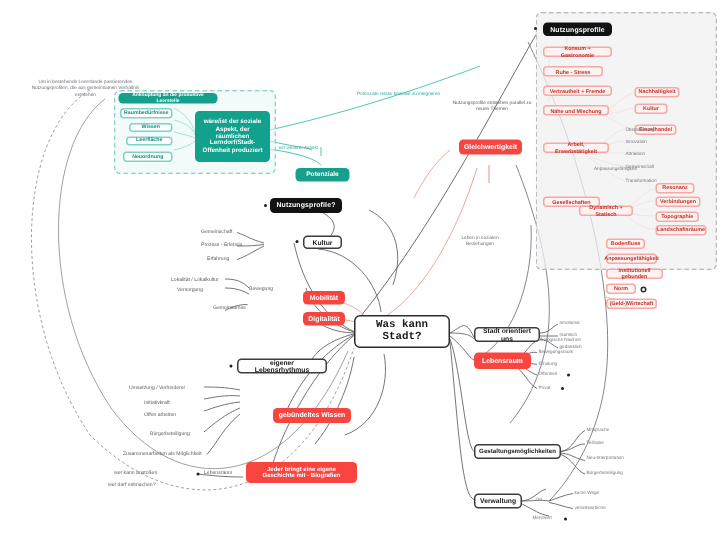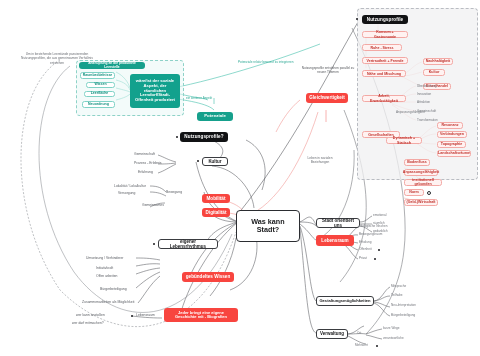--- a/index.html
+++ b/index.html
@@ -172,21 +172,21 @@
   <div class="node n-tealbig" style="left:130px;top:74px;width:50px;height:34px;">wäre/ist der soziale Aspekt, der räumlichen Lerndorf/Stadt-Offenheit produziert</div>
 
   <div class="node n-teal" style="left:197px;top:112px;width:36px;height:9px;font-size:4.4px;">Potenziale</div>
 
   <div class="leaf sm" style="left:238px;top:60px;color:#2fa996;">Potenziale relativ bewusst zu integrieren</div>
   <div class="hand" style="left:300px;top:66px;width:56px;color:#57595e;">Nutzungsprofile entstehen parallel zu neuen Themen</div>
   <div class="leaf sm" style="left:186px;top:96px;color:#2fa996;">ein weiterer Aspekt</div>
 
   <div class="hand" style="left:18px;top:52px;width:78px;">Um in bestehende Leerstände passierenden Nutzungsprofilen, die aus gemeinsamen Verhältnis entstehen</div>
 
-  <div class="node n-center" style="left:236px;top:210px;width:64px;height:32px;">Was kann Stadt?</div>
+  <div class="node n-center" style="left:236px;top:210px;width:64px;height:22px;font-family:Liberation Mono, monospace;">Was kann Stadt?</div>
 
   <div class="node n-dark" style="left:180px;top:132px;width:48px;height:10px;">Nutzungsprofile?</div>
 
   <div class="node n-outline" style="left:202px;top:157px;width:26px;height:9px;">Kultur</div>
 
   <div class="node n-red" style="left:202px;top:194px;width:28px;height:9px;">Mobilität</div>
 
   <div class="node n-red" style="left:202px;top:208px;width:28px;height:9px;">Digitalität</div>
 
   <div class="node n-outline" style="left:158px;top:239px;width:60px;height:10px;">eigener Lebensrhythmus</div>

